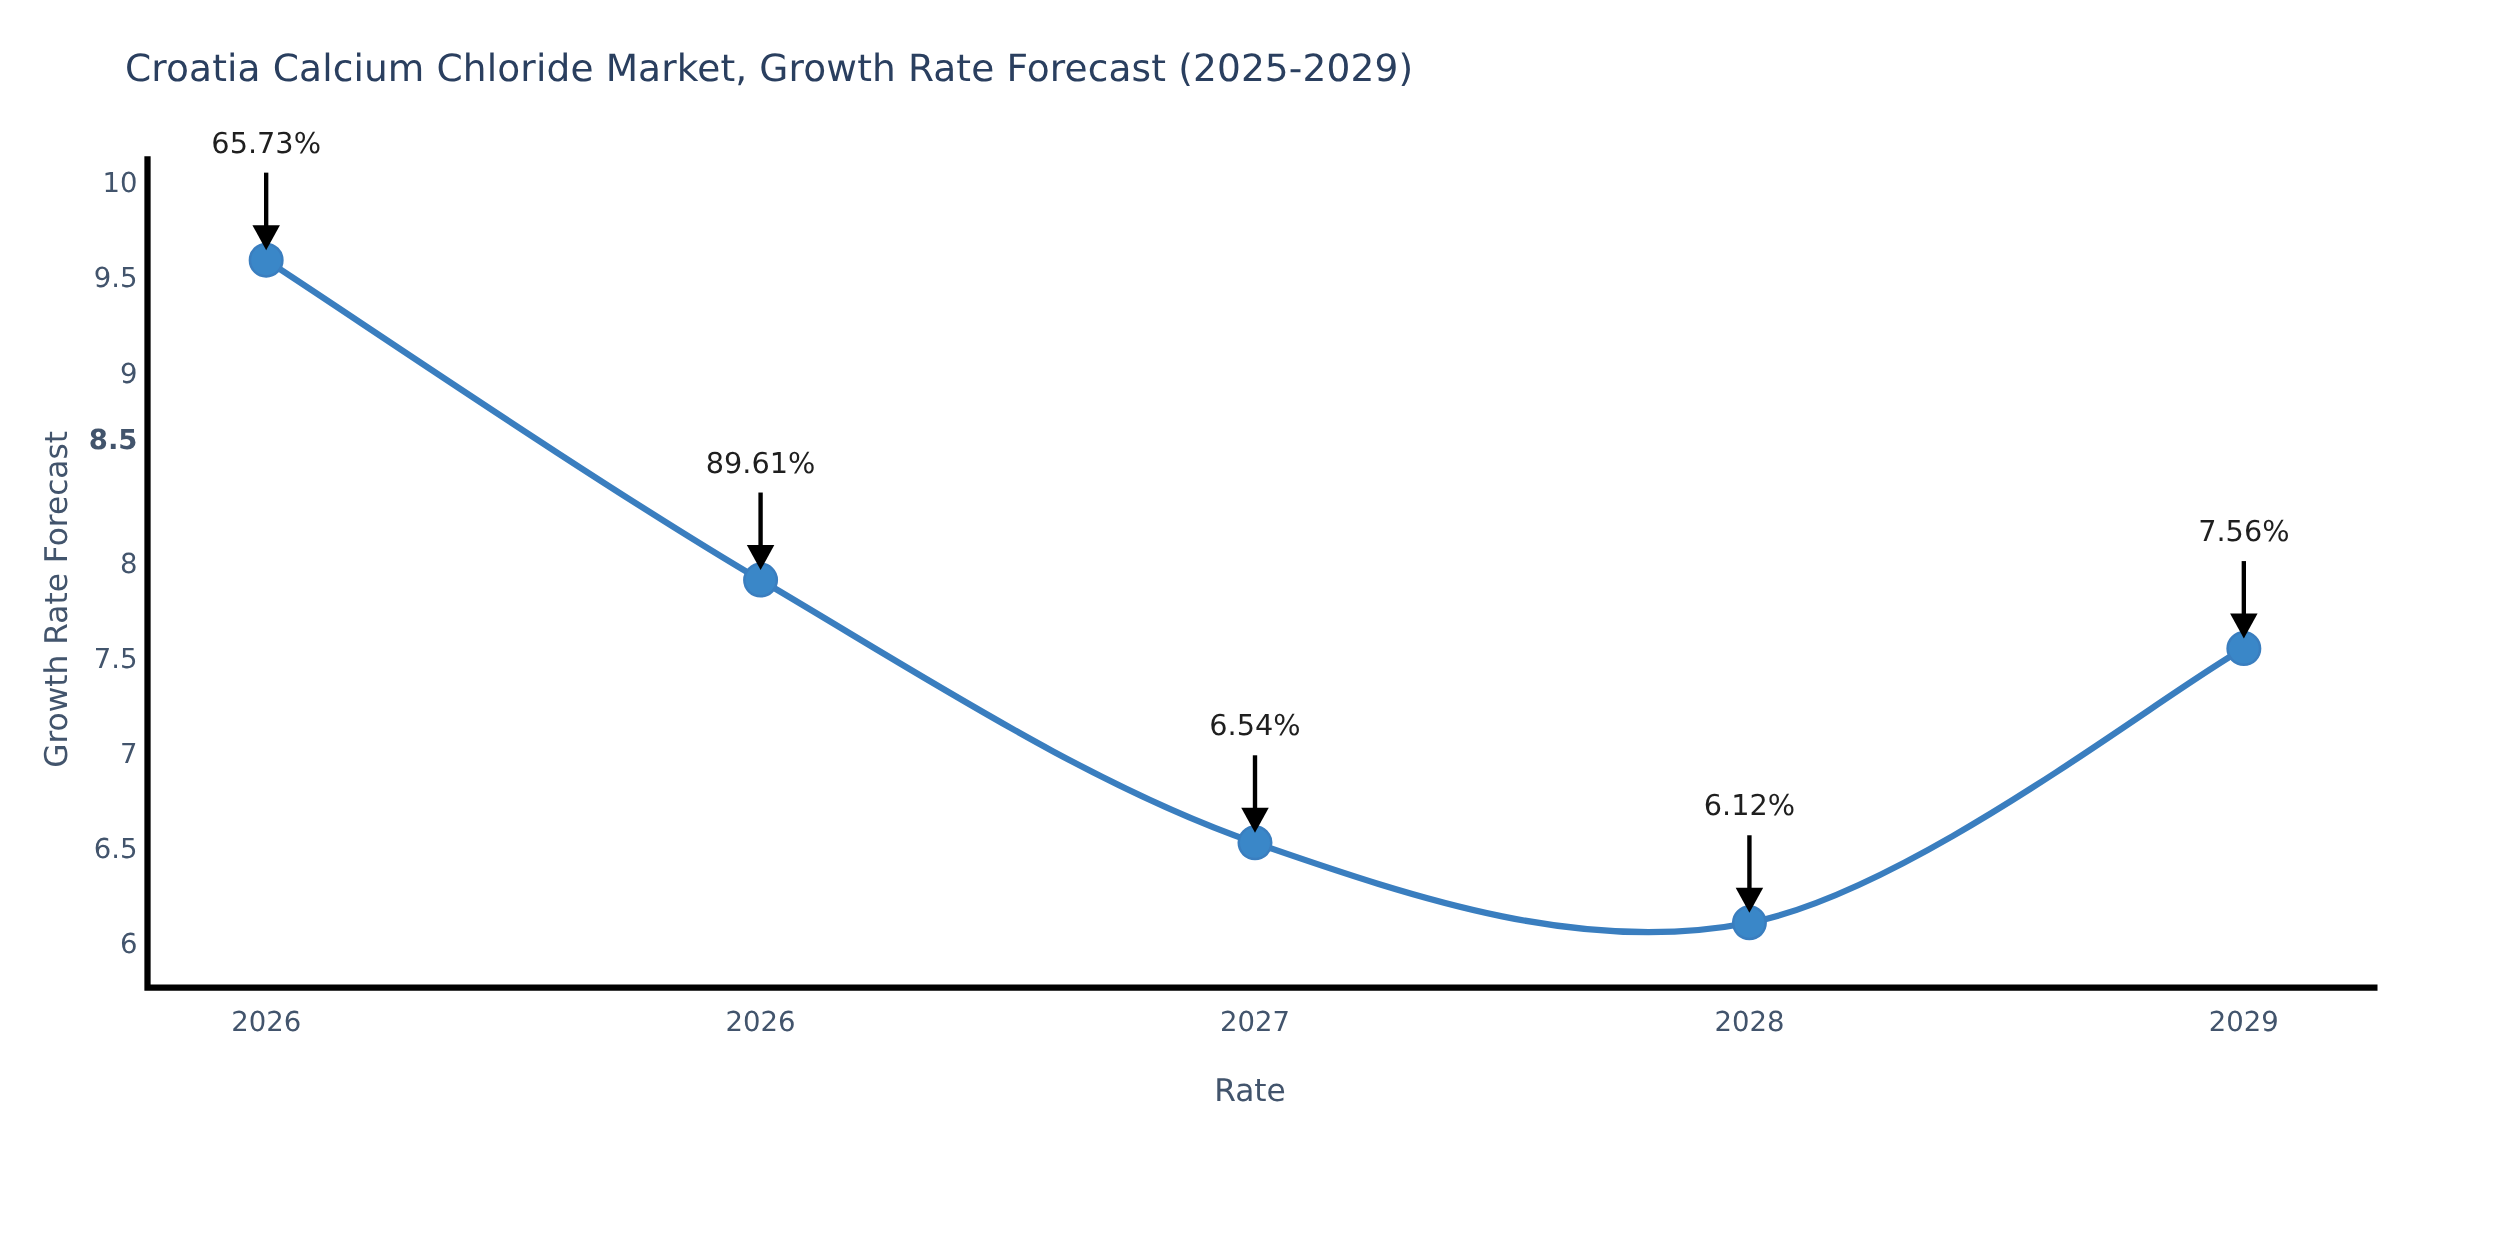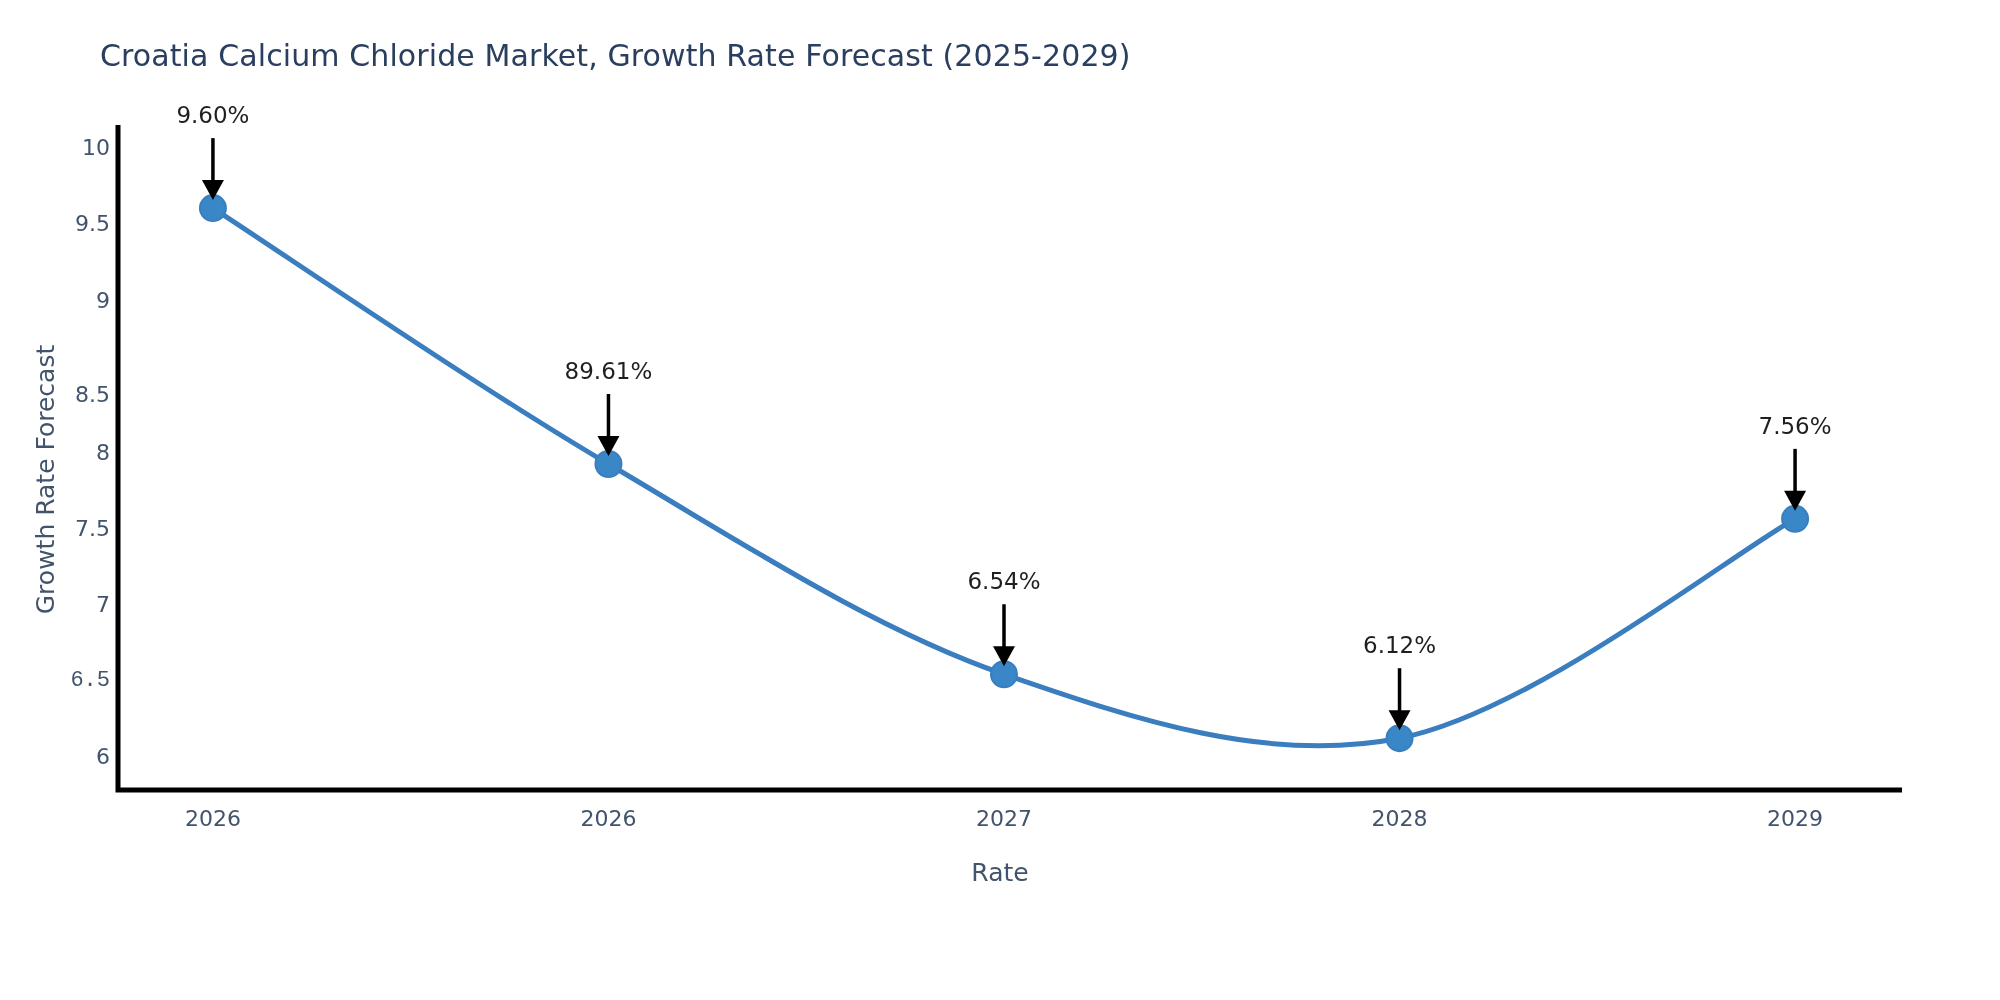--- a/index.html
+++ b/index.html
@@ -118,25 +118,25 @@
 <div id="chart-root">
 
   <div class="chart-title">Croatia Calcium Chloride Market, Growth Rate Forecast (2025-2029)</div>
 
   <div class="y-axis-title">Growth Rate Forecast</div>
 
   <div class="ytick-wrap" id="ytick-wrap">
       <div class="ytick" style="top: 147.186px;">10</div>
       <div class="ytick" style="top: 223.349px;">9.5</div>
       <div class="ytick" style="top: 299.512px;">9</div>
-      <div class="ytick" style="top: 394px;">8.5</div>
+      <div class="ytick" style="top: 353px; font-weight: bold;">8.5</div>
       <div class="ytick" style="top: 451.837px;">8</div>
       <div class="ytick" style="top: 528px;">7.5</div>
       <div class="ytick" style="top: 604.163px;">7</div>
-      <div class="ytick" style="top: 680.326px; font-family: Liberation Mono, monospace;">6.5</div>
+      <div class="ytick" style="top: 680.326px;">6.5</div>
       <div class="ytick" style="top: 756.488px;">6</div>
     </div>
 
   <div id="xtick-wrap">
       <div class="xtick" style="left: 212.929px;">2026</div>
       <div class="xtick" style="left: 608.464px;">2026</div>
       <div class="xtick" style="left: 1004px;">2027</div>
       <div class="xtick" style="left: 1399.54px;">2028</div>
       <div class="xtick" style="left: 1795.07px; text-align: center;">2029</div>
     </div>
@@ -163,21 +163,21 @@
         <line x1="1004" y1="604.232558139535" x2="1004" y2="650.232558139535" stroke="#000000" stroke-width="3.5"></line>
         <path d="M 993 646.232558139535 L 1015 646.232558139535 L 1004 666.232558139535 Z" fill="#000000"></path>
         <line x1="1399.5357142857126" y1="668.2093023255815" x2="1399.5357142857126" y2="714.2093023255815" stroke="#000000" stroke-width="3.5"></line>
         <path d="M 1388.5357142857126 710.2093023255815 L 1410.5357142857126 710.2093023255815 L 1399.5357142857126 730.2093023255815 Z" fill="#000000"></path>
         <line x1="1795.0714285714253" y1="448.8604651162791" x2="1795.0714285714253" y2="494.8604651162791" stroke="#000000" stroke-width="3.5"></line>
         <path d="M 1784.0714285714253 490.8604651162791 L 1806.0714285714253 490.8604651162791 L 1795.0714285714253 510.8604651162791 Z" fill="#000000"></path>
       </g>
   </svg>
 
   <div id="label-wrap">
-      <div class="datalabel" style="left: 212.929px; top: 128.116px;">9.60%</div>
+      <div class="datalabel" style="left: 212.929px; top: 128.116px;">65.73%</div>
       <div class="datalabel" style="left: 608.464px; top: 384.023px;">89.61%</div>
       <div class="datalabel" style="left: 1004px; top: 594.233px;">6.54%</div>
       <div class="datalabel" style="left: 1399.54px; top: 658.209px;">6.12%</div>
       <div class="datalabel" style="left: 1795.07px; top: 438.86px;">7.56%</div>
     </div>
 
   <div class="x-axis-title">Rate</div>
 
 
 </div>

